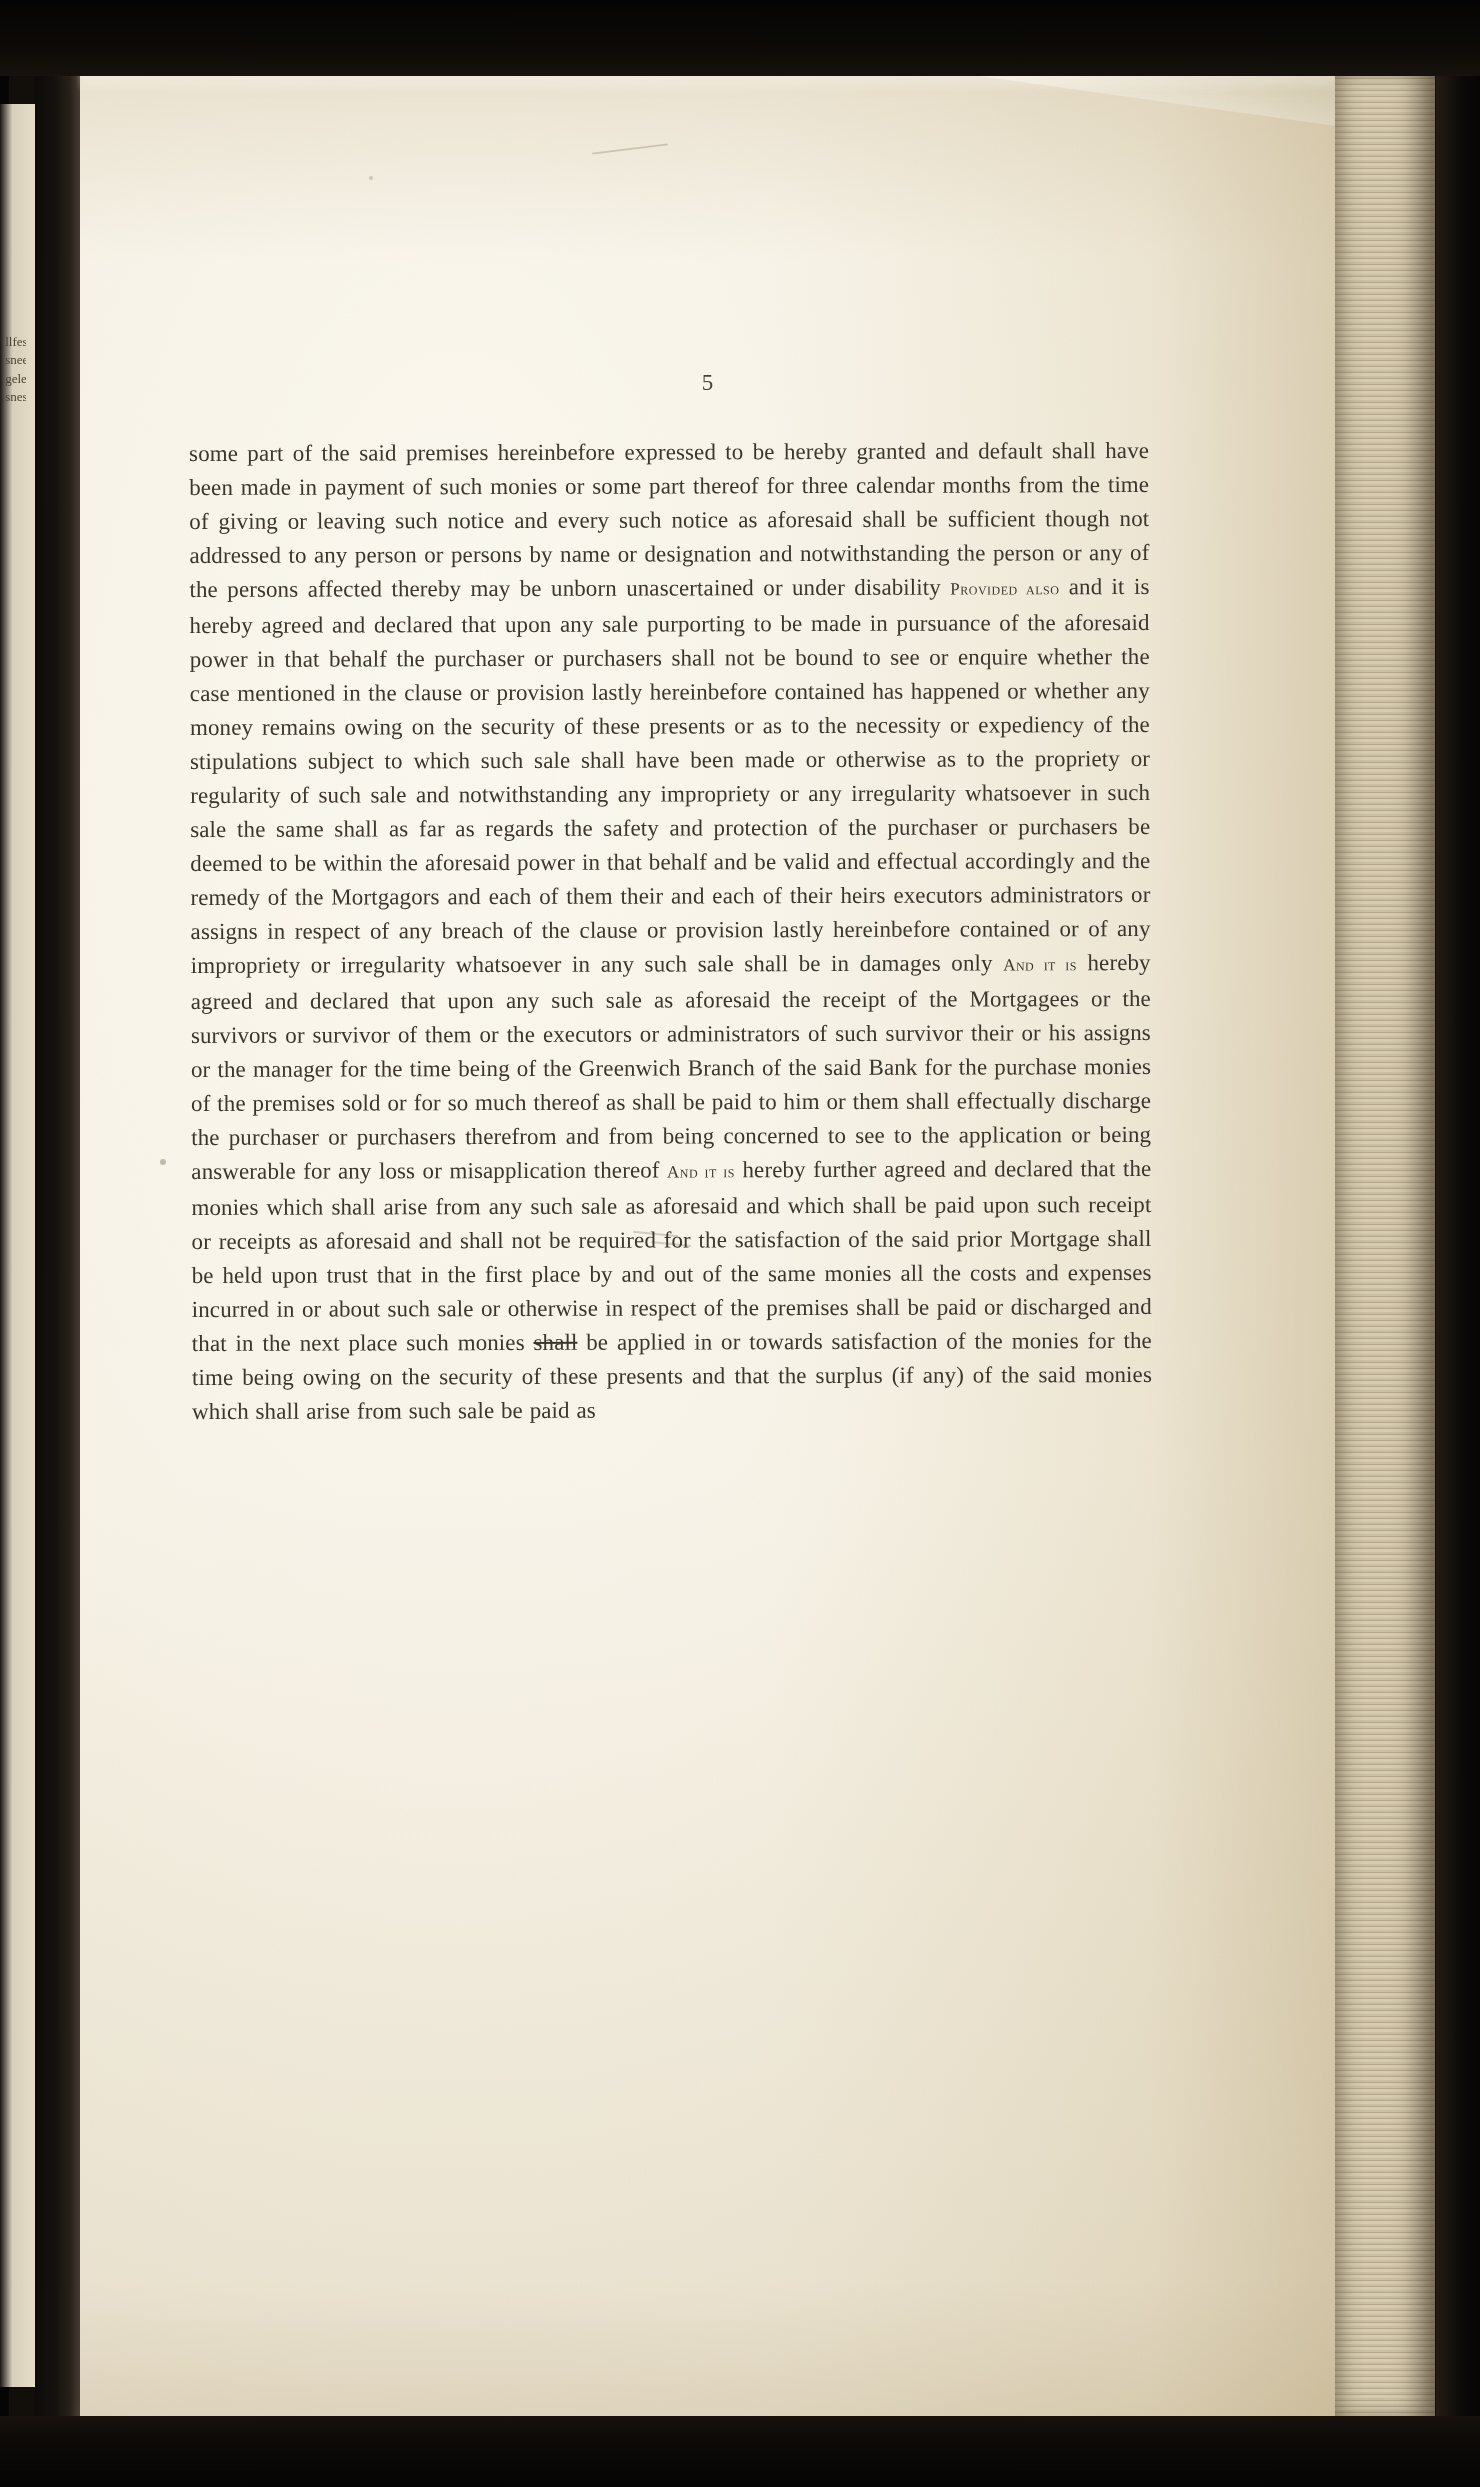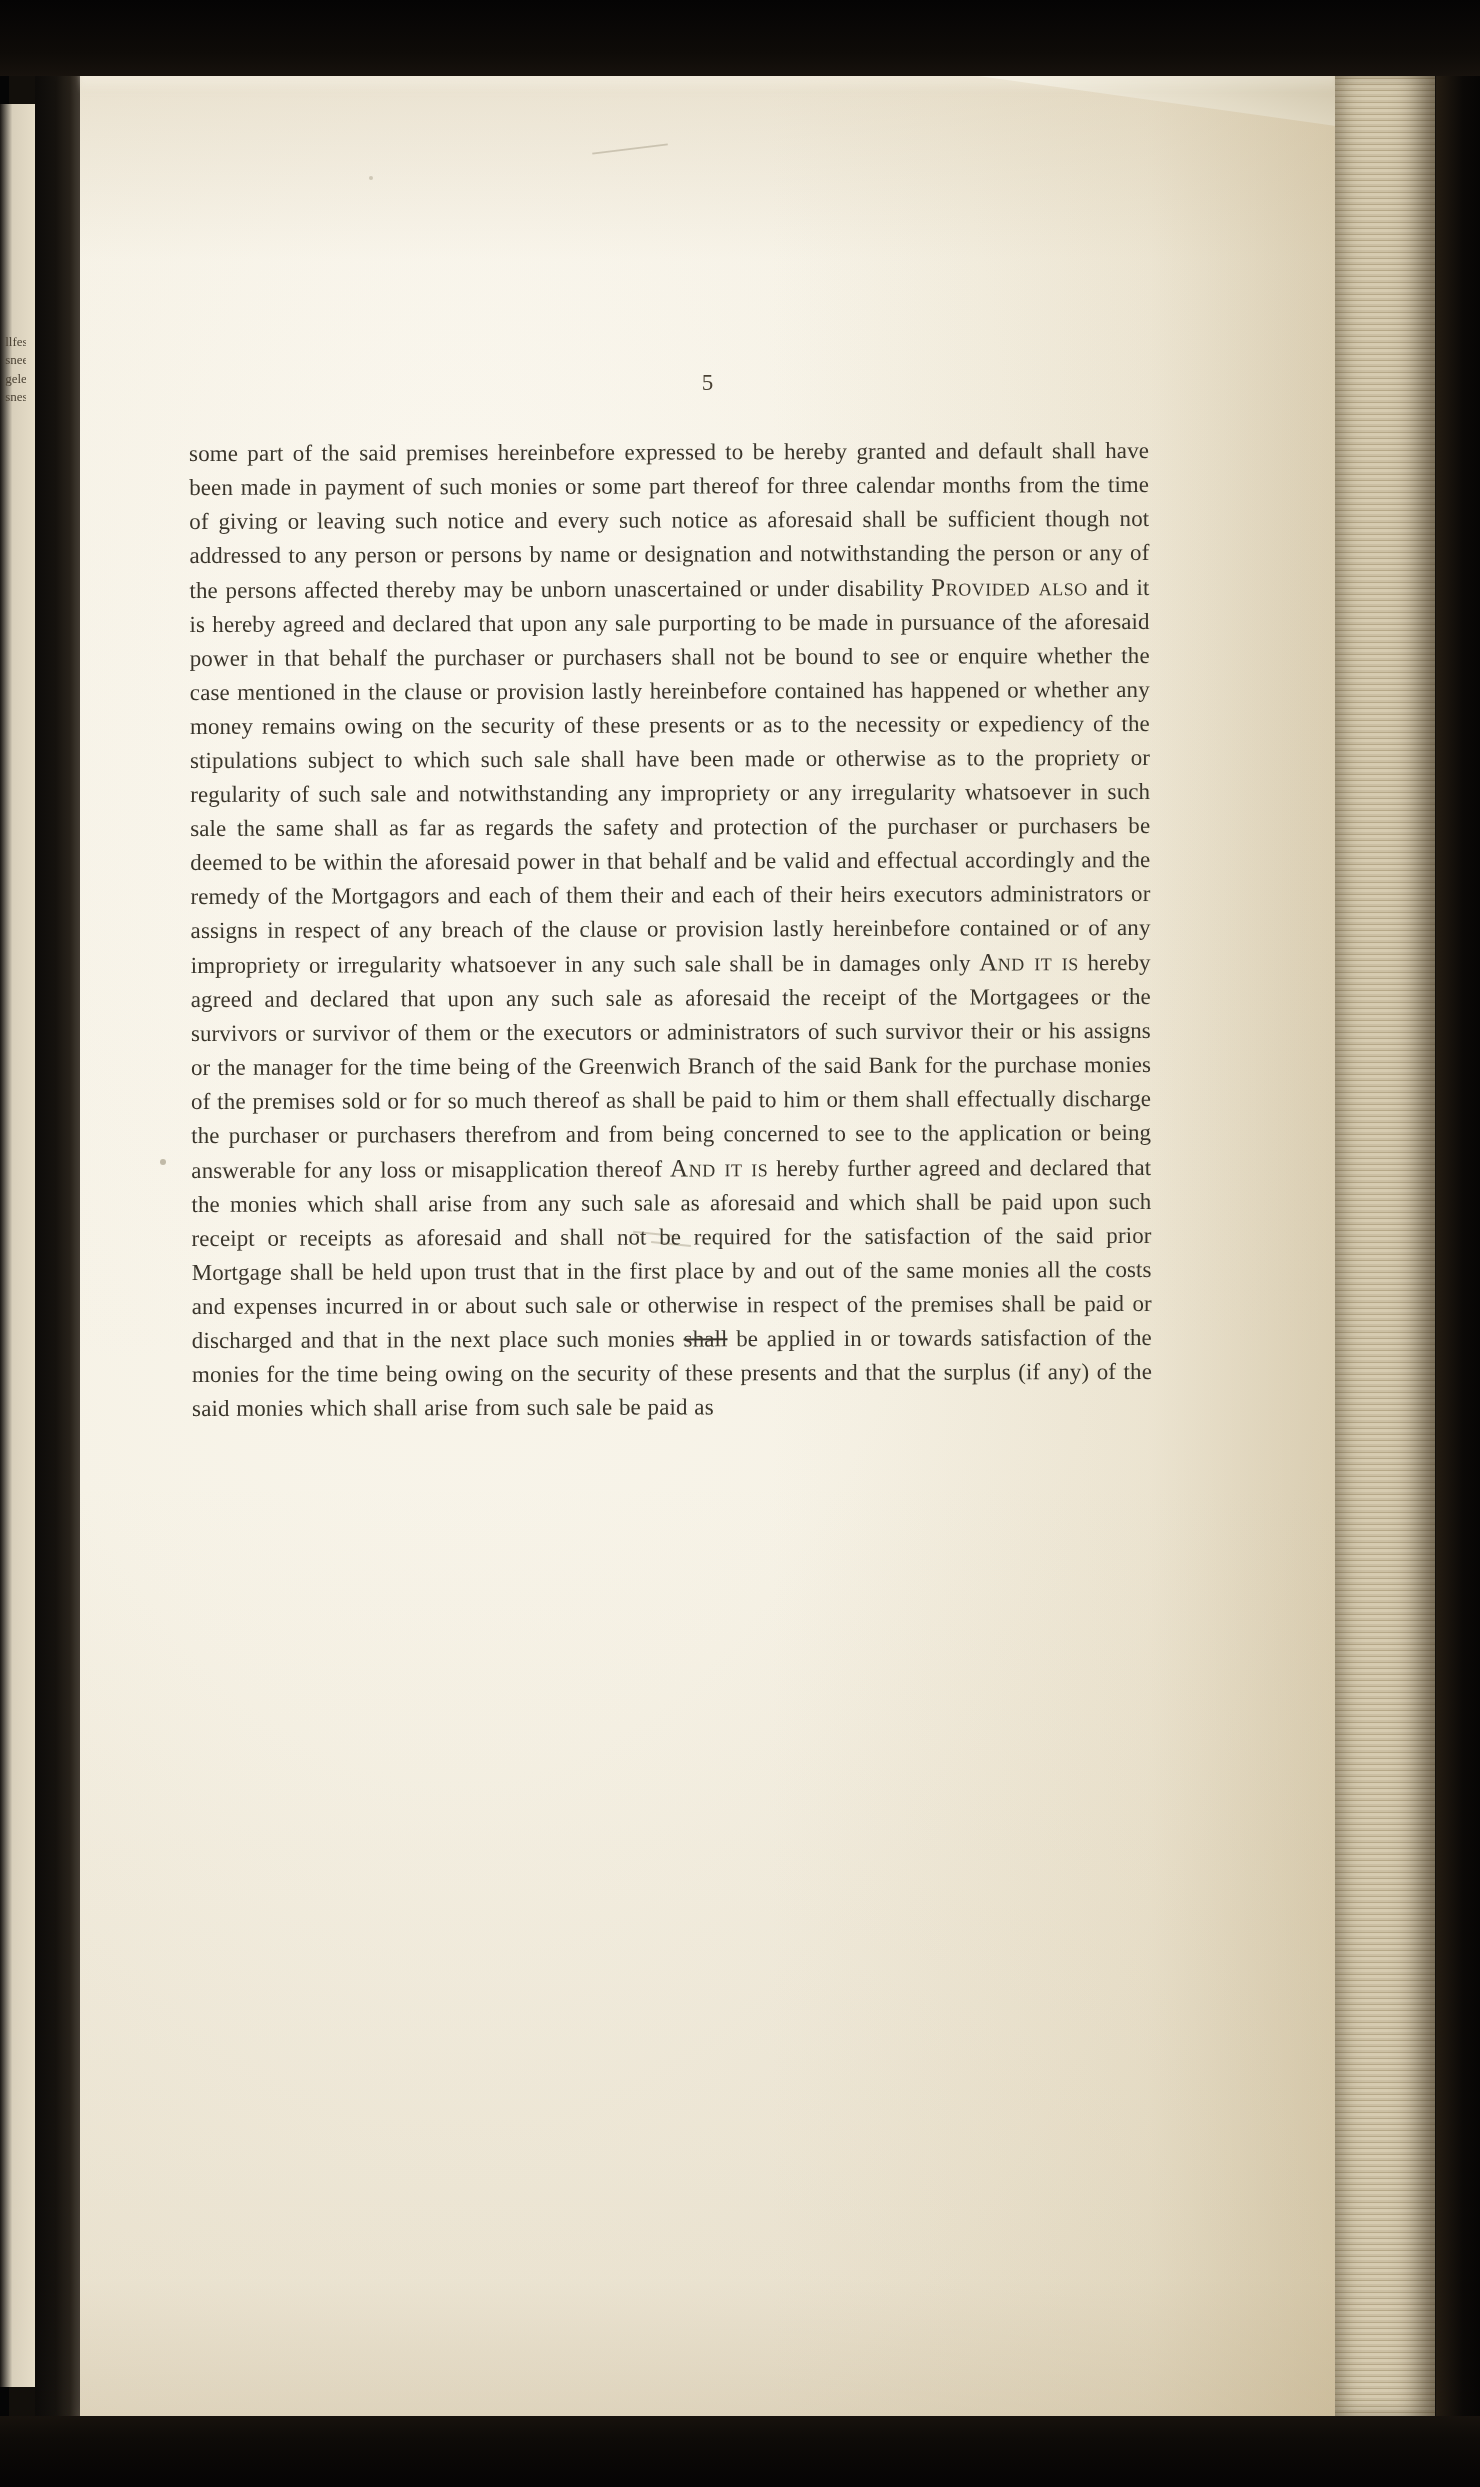--- a/index.html
+++ b/index.html
@@ -136,21 +136,21 @@
     word-spacing: 0.9px;
     
     transform: rotate(-0.18deg);
     transform-origin: left top;
   }
   .textblock p {
     margin: 0;
   }
   .sc {
     font-variant: small-caps;
-    font-size: 25px;
+    font-size: 17px;
     letter-spacing: 0.5px;
   }
   .strike {
     text-decoration: line-through;
     text-decoration-thickness: 1.7px;
     margin-top: 24px;
   }
 
   
   .spot {

